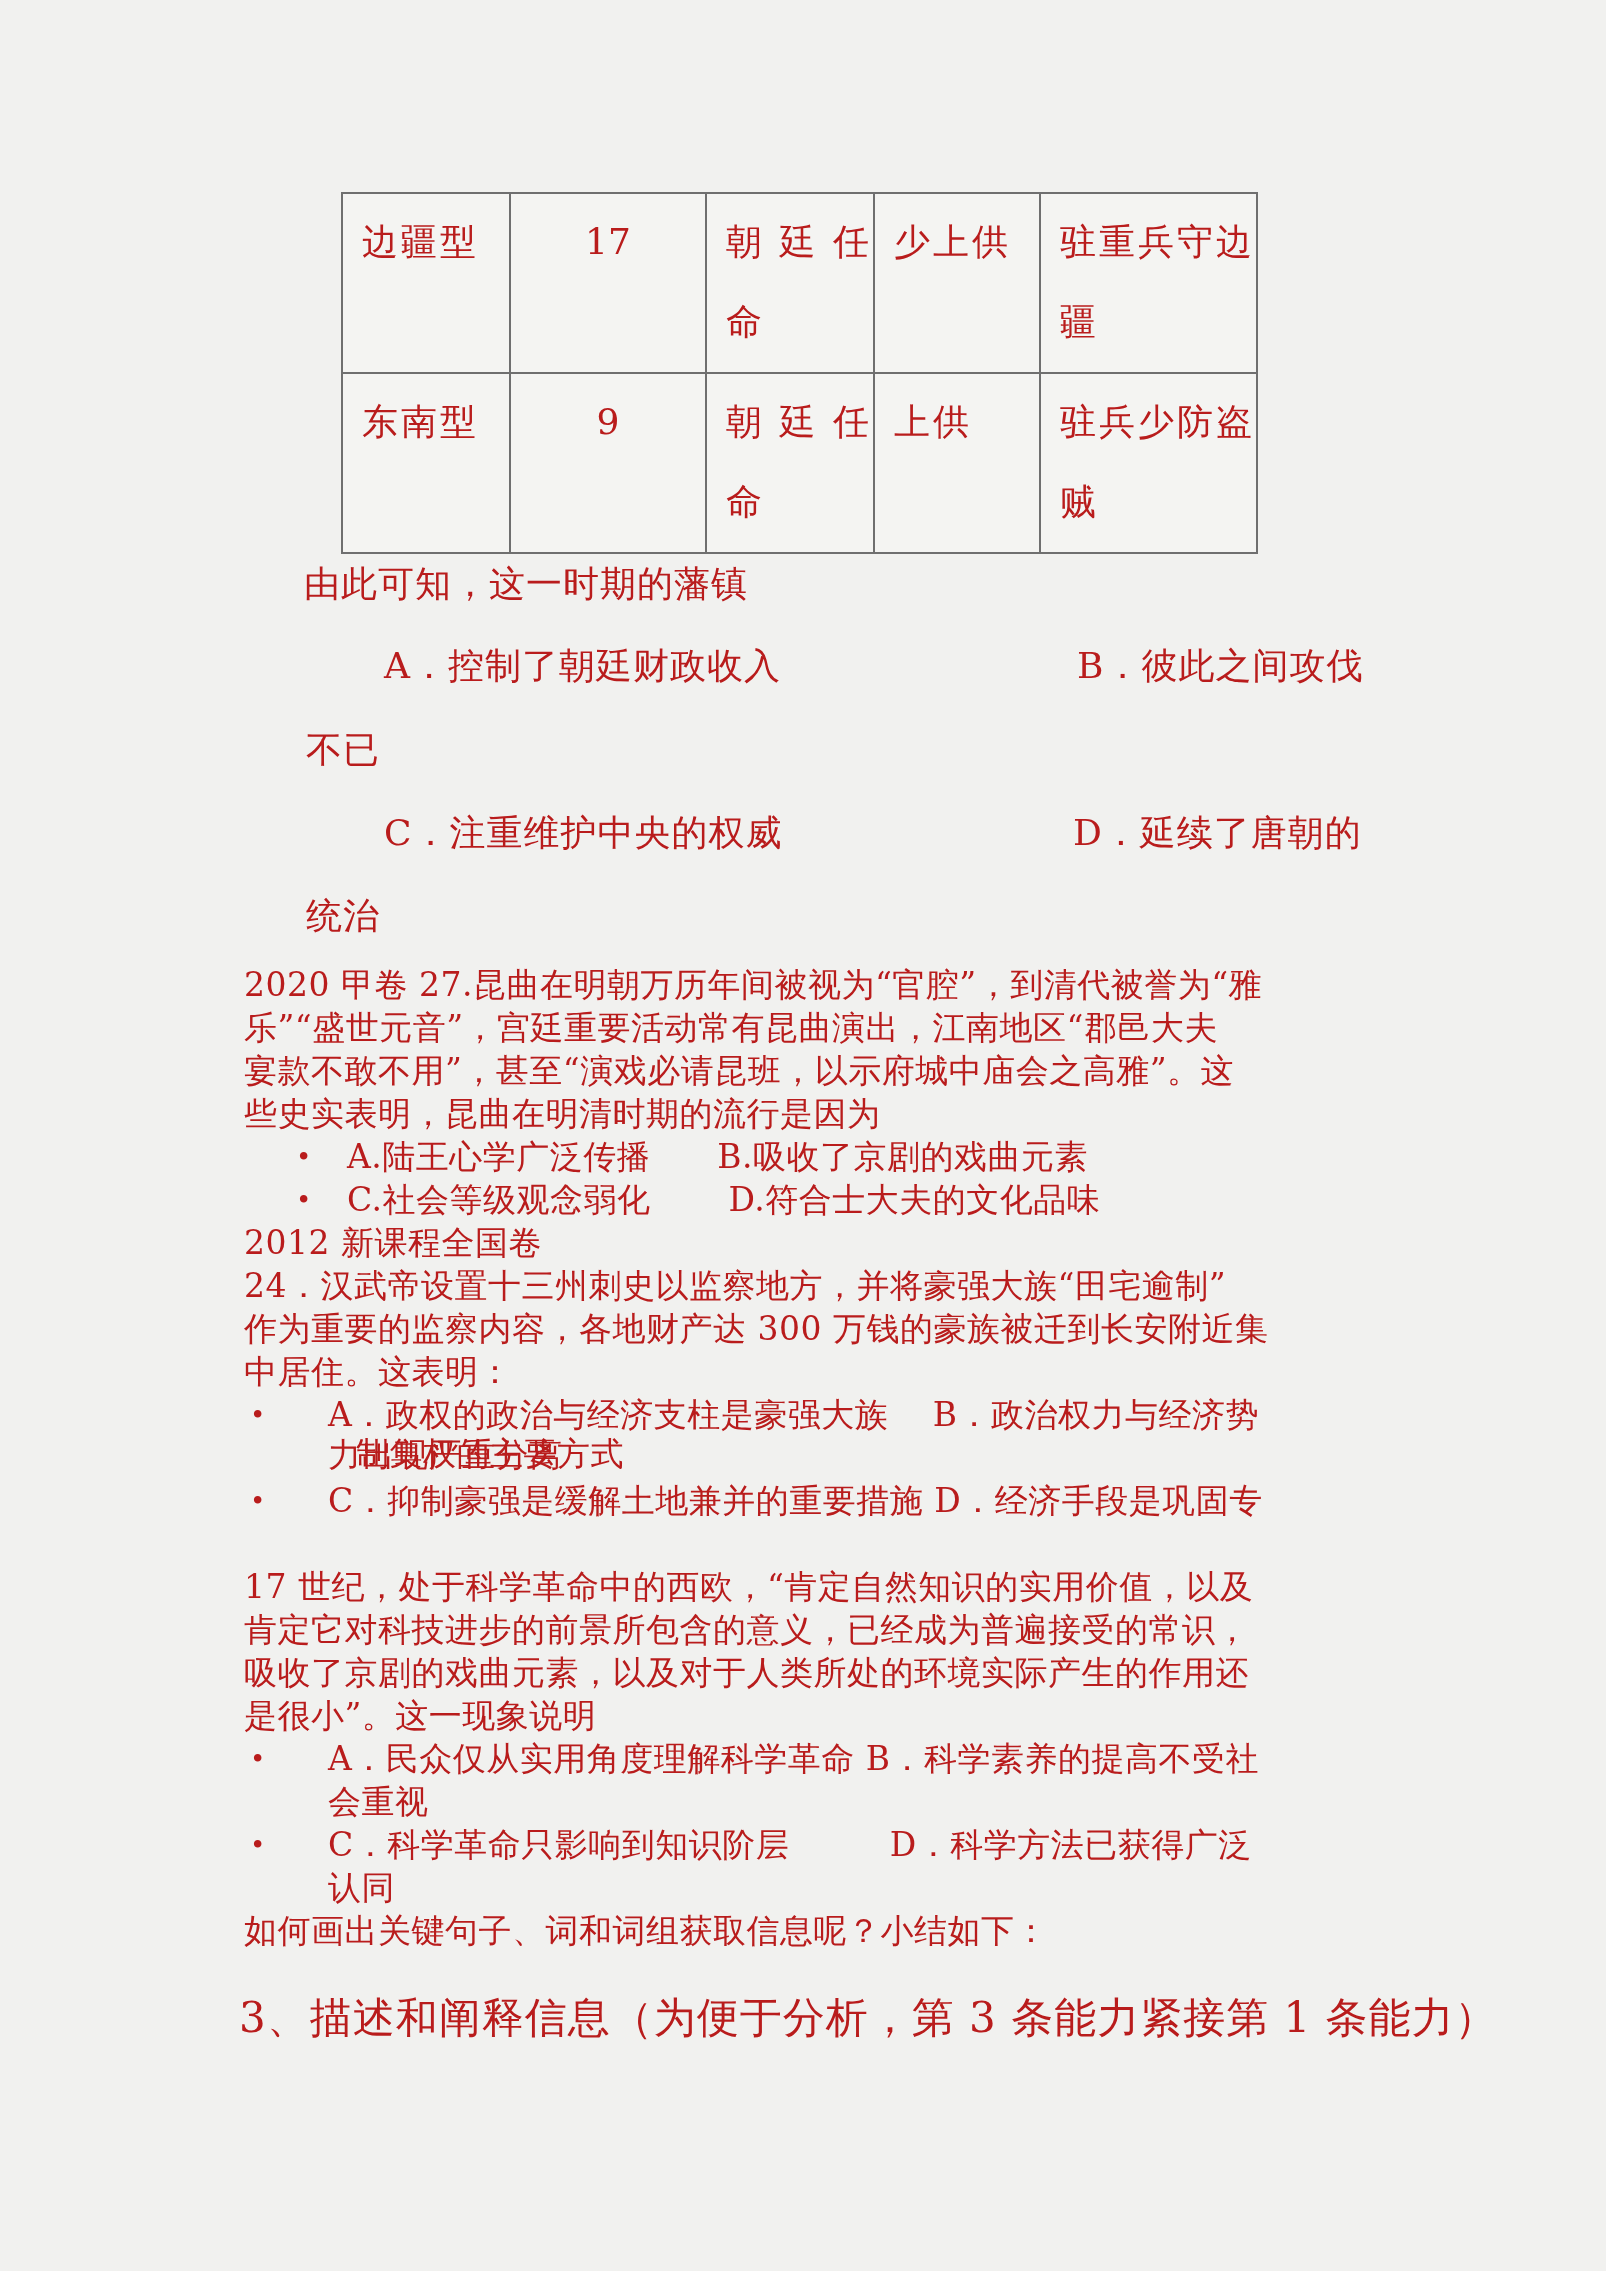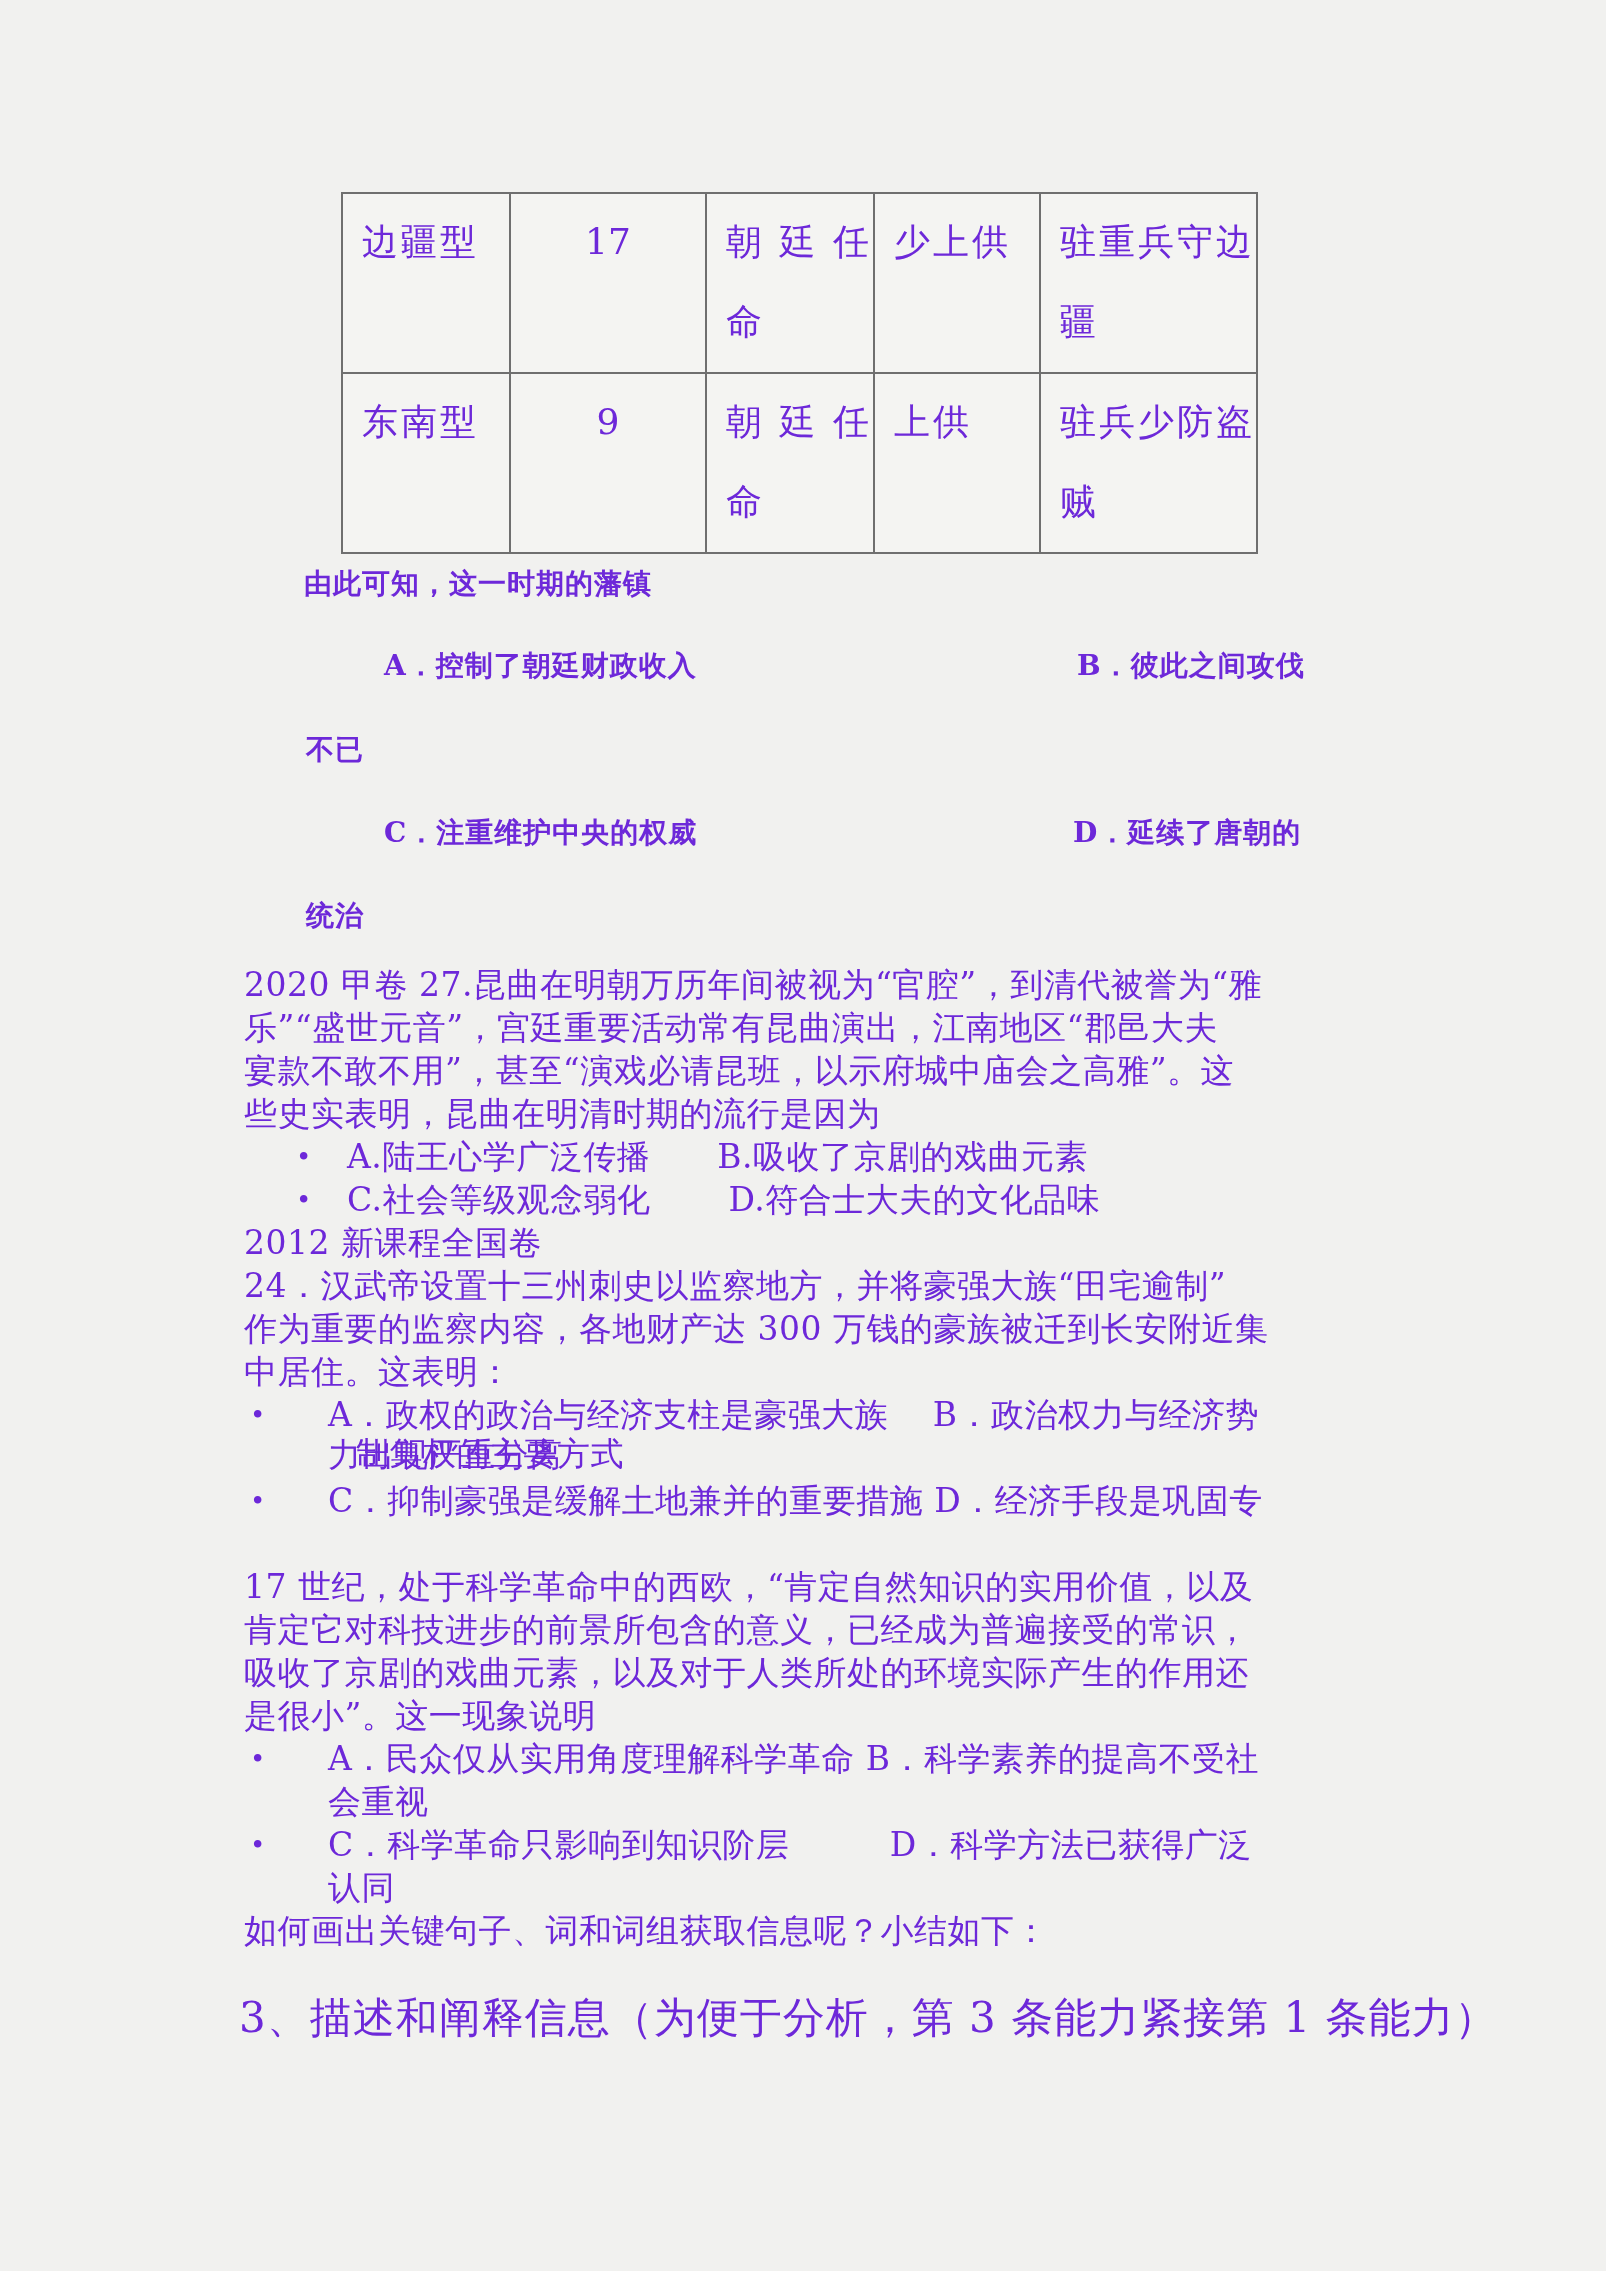--- a/index.html
+++ b/index.html
@@ -1,26 +1,26 @@
 <!DOCTYPE html>
 <html><head>
 <meta charset="utf-8">
 <style>
   html,body{margin:0;padding:0;background:#e8e8e6;}
   .page{
     position:relative;
     width:1606px;height:2271px;
     background:#f1f1ef;
-    color:#6d28d9;
+    color:#b91c1c;
     font-family:"DejaVu Serif","Liberation Serif",serif;
     overflow:hidden;
   }
   .abs{position:absolute;white-space:nowrap;}
   
-  .up{font-size:28px;line-height:44px;letter-spacing:1px;font-weight:bold;}
+  .up{font-size:36px;line-height:44px;letter-spacing:1px;}
   
   .dn{font-size:33px;line-height:43px;letter-spacing:0.5px;}
   
   .ft{font-size:42px;line-height:46px;letter-spacing:1px;}
   
   .grid{
     position:absolute;left:341px;top:192px;
     border-collapse:collapse;table-layout:fixed;
   }
   .grid td{

